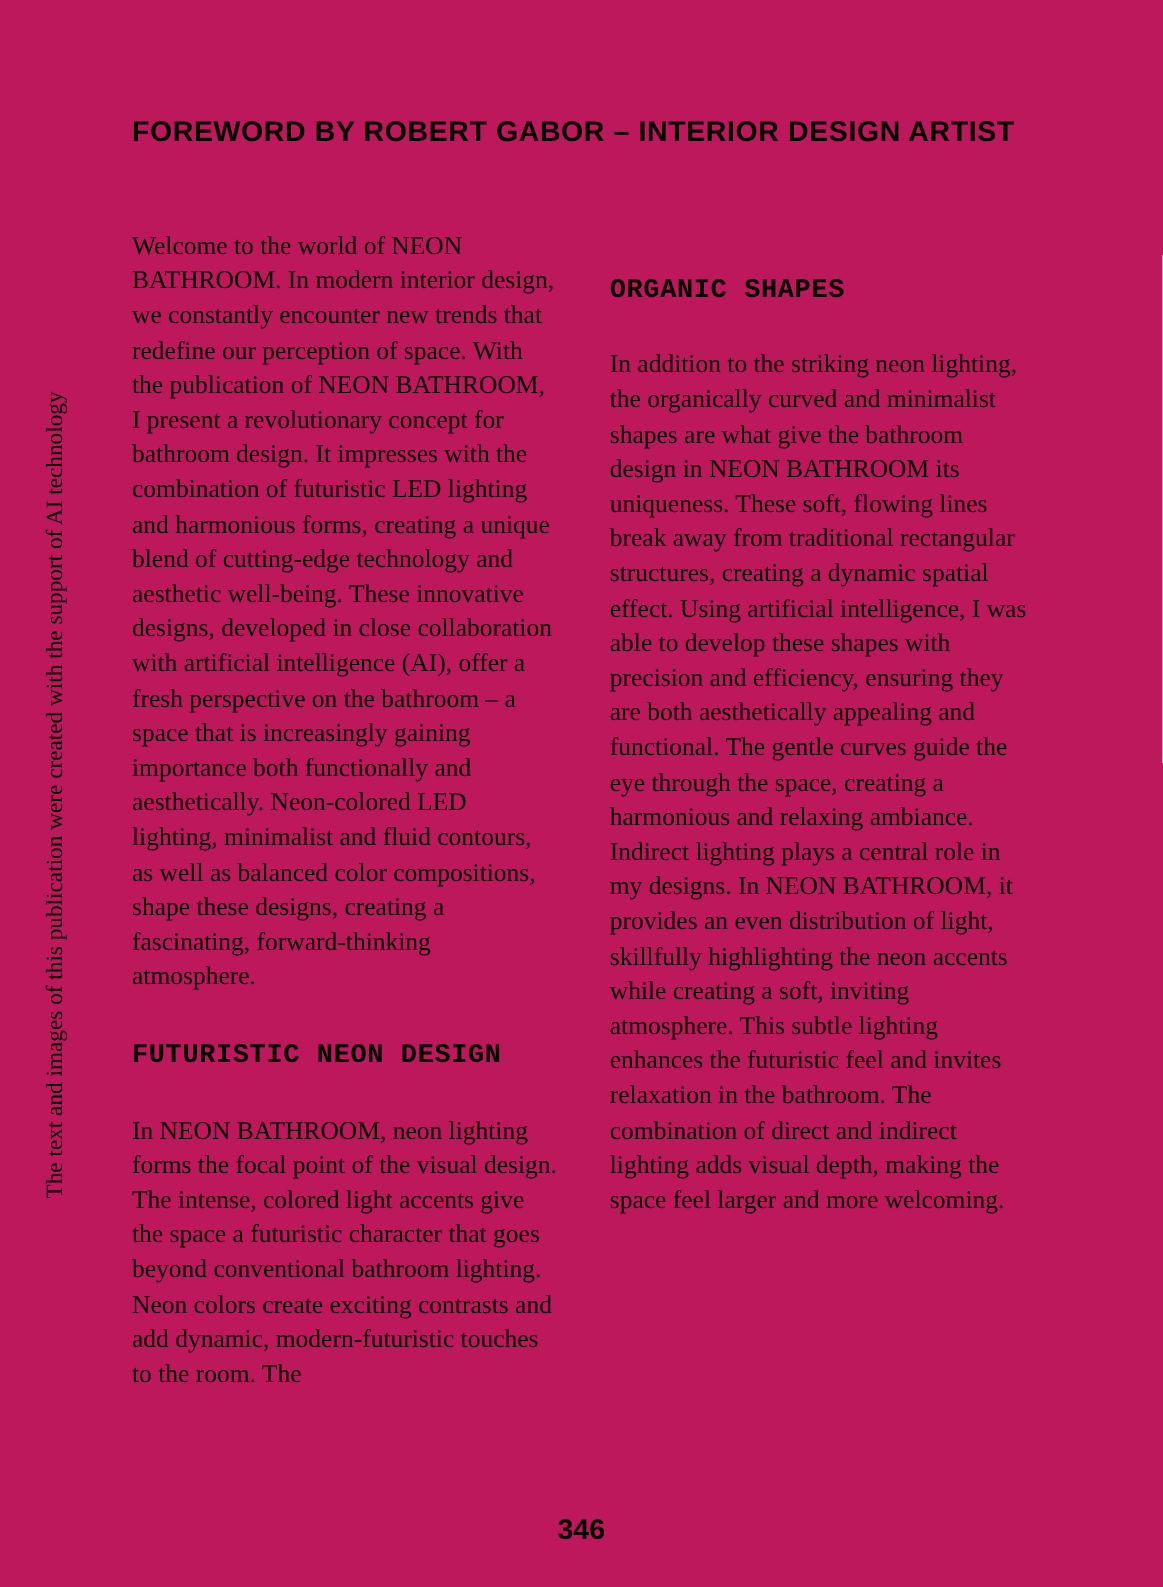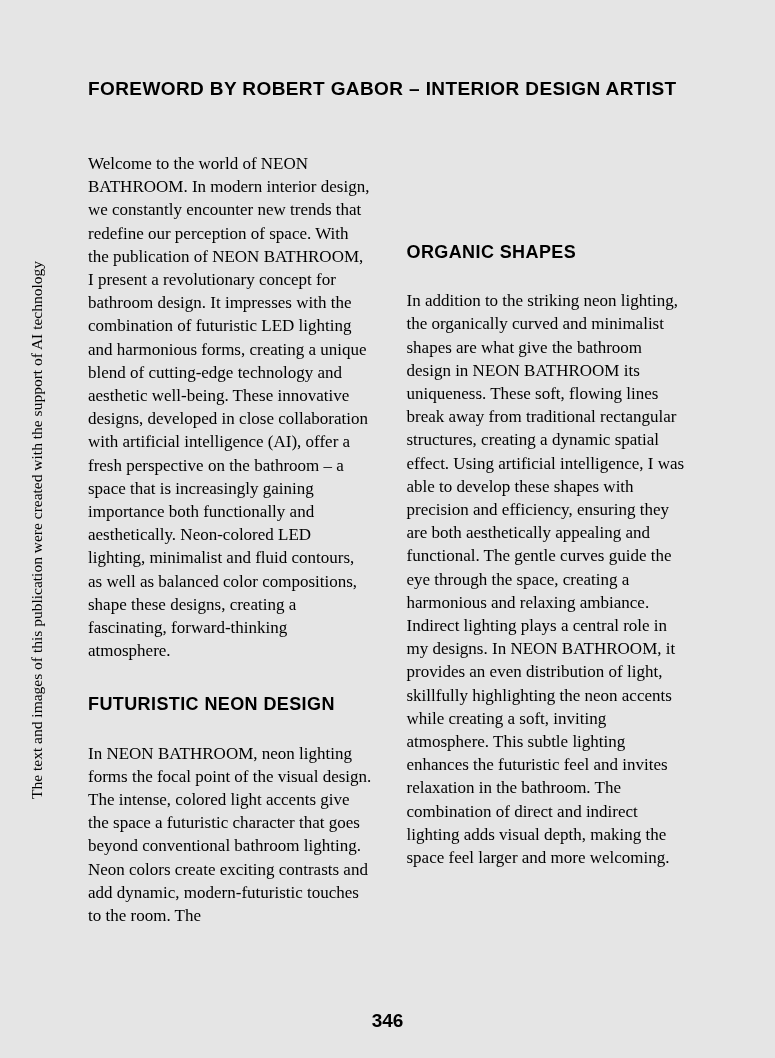--- a/index.html
+++ b/index.html
@@ -1,20 +1,20 @@
 <!DOCTYPE html>
 <html lang="en"><head>
 <meta charset="utf-8">
 <style>
   html, body { margin: 0; padding: 0; background: #ffffff; }
   .page {
     position: relative;
     width: 775px;
     height: 1058px;
-    background: #e5e5e5;
+    background: #be185d;
     color: #000000;
     font-family: "Liberation Serif", serif;
     overflow: hidden;
   }
   .main-heading {
     position: absolute;
     left: 88px;
     top: 78px;
     width: 620px;
     margin: 0;
@@ -35,31 +35,30 @@
     font-size: 15.5px;
     color: #000000;
   }
   .columns {
     position: absolute;
     left: 88px;
     top: 152px;
     width: 602px;
     display: flex;
     gap: 35px;
-    align-items: center;
   }
   .col {
     flex: 1;
     font-size: 17px;
     line-height: 23.2px;
     text-align: left;
   }
   .col p { margin: 0; }
   .section-heading {
-    font-family: Liberation Sans, sans-serif;
+    font-family: Liberation Mono, monospace;
     font-weight: bold;
     font-size: 18px;
     letter-spacing: 0.4px;
     margin: 31px 0 25px 0;
   }
   .page-number {
     position: absolute;
     left: 0;
     top: 1010px;
     width: 100%;

